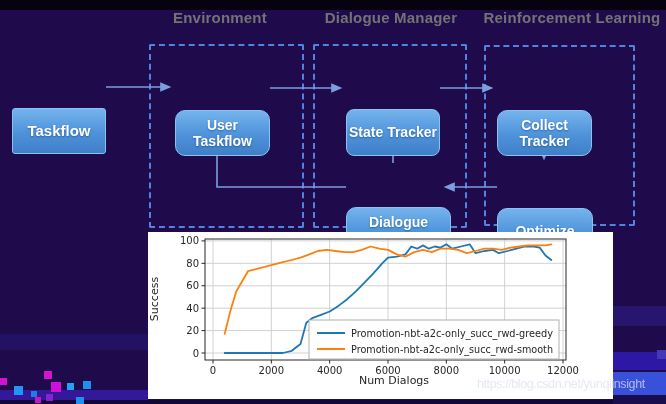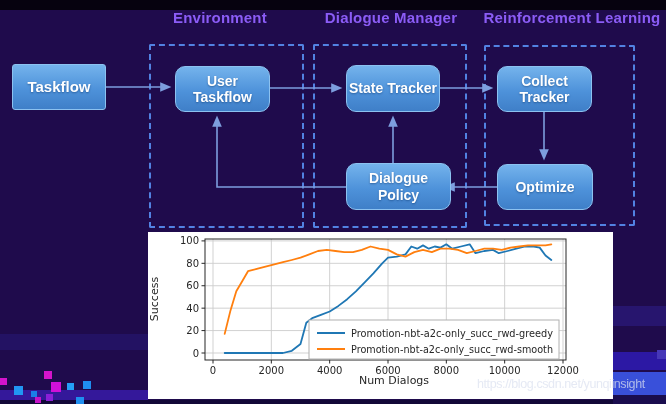--- a/index.html
+++ b/index.html
@@ -1,42 +1,42 @@
 <!DOCTYPE html>
 <html><head>
 <meta charset="utf-8">
 <style>
   html,body{margin:0;padding:0;background:#000;}
   .stage{position:relative;width:666px;height:404px;background:#1f0b4c;overflow:hidden;
          font-family:"Liberation Sans",sans-serif;}
   .topbar{position:absolute;left:0;top:0;width:666px;height:10px;background:#06020f;}
 
   
-  .group-label{position:absolute;top:9px;transform:translateX(-50%);color:#8b5cf6;
+  .group-label{position:absolute;top:9px;transform:translateX(-50%);color:#737373;
                font-weight:bold;font-size:15px;white-space:nowrap;letter-spacing:.2px;}
   .gl-env{left:220px;} .gl-dm{left:391px;} .gl-rl{left:572px;}
 
   
   .region{position:absolute;border:2px dashed #5282e2;border-radius:2px;}
   .region-env{left:149px;top:44px;width:151px;height:180px;}
   .region-dm{left:313px;top:44px;width:150px;height:180px;}
   .region-rl{left:484px;top:45px;width:147px;height:177px;}
 
   
   .flow-svg{position:absolute;left:0;top:0;width:666px;height:232px;pointer-events:none;}
   .flow-svg line,.flow-svg polyline{stroke:#7d9ede;stroke-width:1.6;fill:none;}
 
   
   .node{position:absolute;display:flex;align-items:center;justify-content:center;text-align:center;
         background:linear-gradient(180deg,#74b3ec 0%,#4e92da 55%,#3f7fc8 100%);
         border:1px solid #8cc2f0;border-radius:10px;color:#fff;font-weight:bold;font-size:14px;
-        line-height:1.15;text-shadow:0 1px 2px rgba(0,40,90,.45);padding:2px;box-sizing:border-box;}
+        line-height:1.15;text-shadow:0 1px 2px rgba(0,40,90,.45);padding:2px;box-sizing:border-box;margin-top:44px;}
   .n-taskflow{left:12px;top:64px;width:94px;height:46px;border-radius:3px;font-size:15px;}
   .n-usersim{left:175px;top:66px;width:95px;height:46px;}
-  .n-state{left:346px;top:65px;width:94px;height:47px;}
+  .n-state{left:346px;top:65px;width:94px;height:47px;border-radius:8px;}
   .n-collect{left:497px;top:66px;width:95px;height:46px;}
   .n-dialpol{left:346px;top:163px;width:105px;height:47px;}
   .n-optimize{left:497px;top:164px;width:96px;height:46px;}
 
   
   .chart-panel{position:absolute;left:148px;top:232px;width:465px;height:167px;background:#fff;}
   #chart-svg{display:block;width:465px;height:167px;}
   #chart-svg text{font-family:"DejaVu Sans",sans-serif;}
 
   

